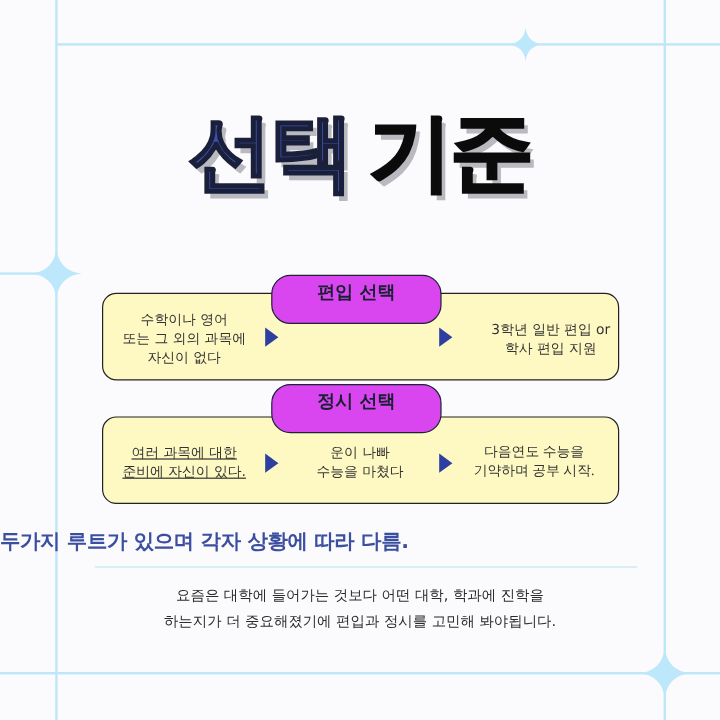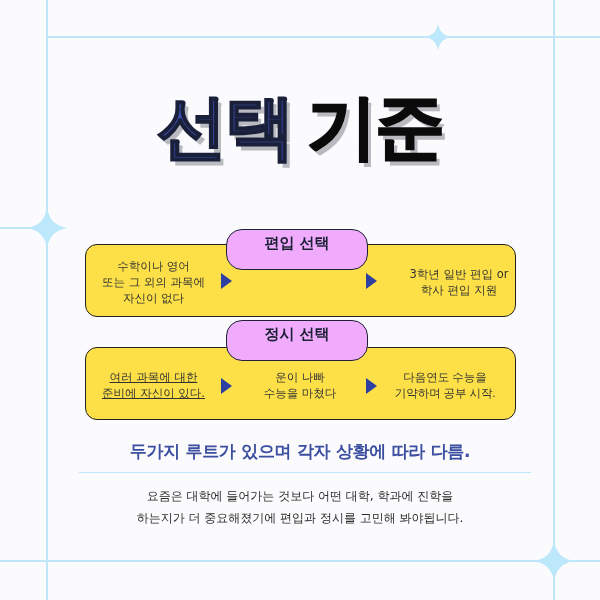--- a/index.html
+++ b/index.html
@@ -21,41 +21,41 @@
     text-shadow: 4px 5px 0 #b9b9c0;
   }
   .t-black {
     color:#0b0b0b;
     -webkit-text-stroke:2px #0b0b0b;
     text-shadow: 4px 5px 0 #b9b9c0;
     margin-left:14px;
   }
   .box {
     position:absolute; left:85px; width:431px; height:73px;
-    border:1.5px solid #222; border-radius:12px; background:#fde047;
+    border:1.5px solid #222; border-radius:12px; background:#fef9c3;
     box-sizing:border-box;
   }
   .pill {
     position:absolute; left:226px; width:142px; height:41px;
-    background:#f0abfc; border:1.5px solid #1d2236; border-radius:16px;
+    background:#d946ef; border:1.5px solid #1d2236; border-radius:16px;
     box-sizing:border-box; text-align:center; line-height:27px;
     font-size:15px; font-weight:bold; color:#1b1f33;
   }
   .cell {
     position:absolute; top:0; height:73px; display:flex; align-items:center;
     justify-content:center; text-align:center; font-size:11.5px; line-height:16px;
     color:#333; white-space:pre-line;
   }
   .arrow {
     position:absolute; width:0; height:0;
     border-top:8px solid transparent; border-bottom:8px solid transparent;
     border-left:11px solid #2d3fa0;
   }
   .subhead {
-    position:absolute; left:0; width:600px; top:440px; text-align:center;
+    position:absolute; left:0; width:600px; top:440px; text-align:left;
     font-size:17px; font-weight:bold; color:#3b4ea0; letter-spacing:-0.3px;
   }
   .divider { position:absolute; left:79px; width:452px; top:472px; height:1px; background:#bfe6f8; }
   .body-text {
     position:absolute; left:0; width:600px; top:485px; text-align:center;
     font-size:12px; line-height:22px; color:#2b2b2b; white-space:pre-line;
   }
 </style>
 </head>
 <body>

